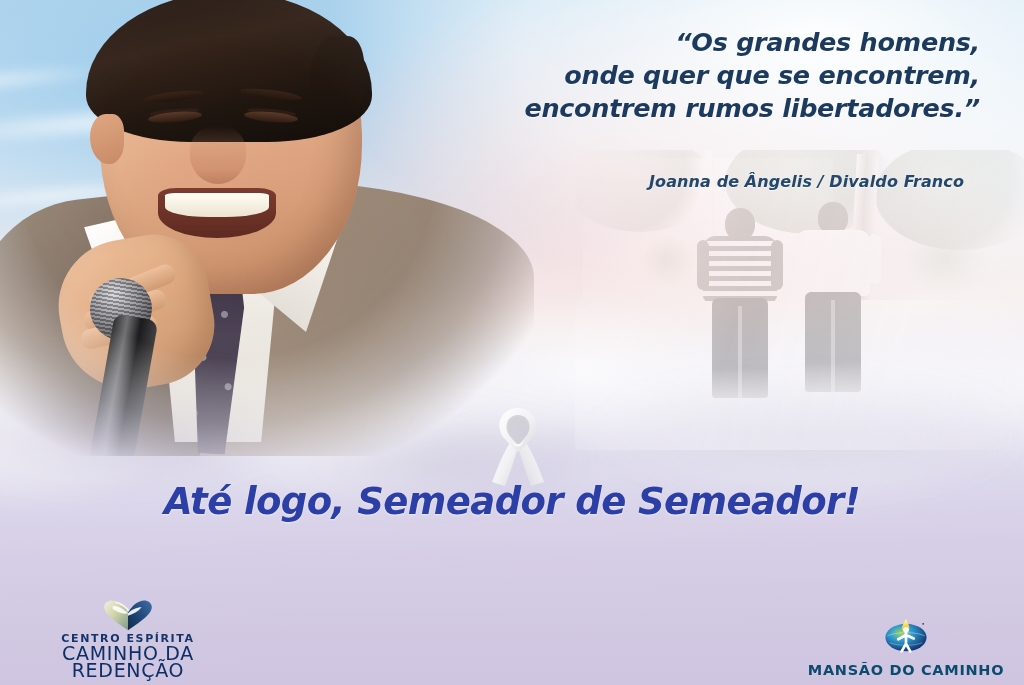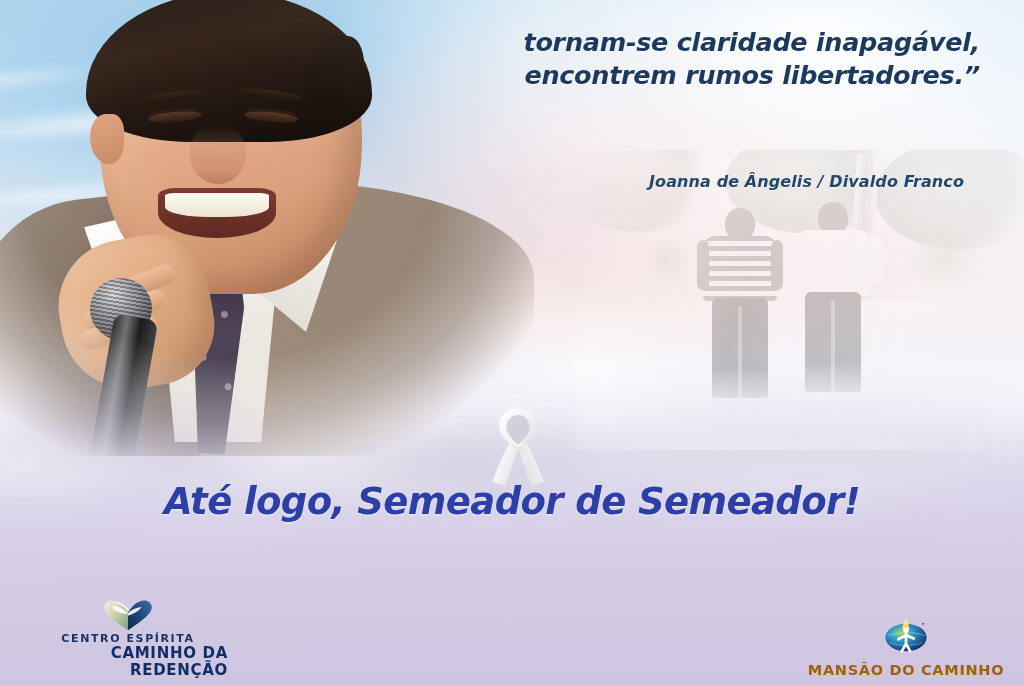--- a/index.html
+++ b/index.html
@@ -320,26 +320,26 @@
 
   
   .logo-left  { position:absolute; left:28px;  bottom:6px; width:200px; text-align:center; }
   .logo-right { position:absolute; right:8px;  bottom:6px; width:220px; text-align:center; }
   .logo-mark  { height:34px; display:flex; align-items:center; justify-content:center; }
   .logo-txt-1 {
     font-family:"DejaVu Sans", sans-serif; font-weight:bold;
     font-size:11px; letter-spacing:1.6px; color:#14356b; line-height:13px;
   }
   .logo-txt-2 {
-    font-family:"DejaVu Sans", sans-serif; font-weight:bold;
-    font-size:15px; letter-spacing:0.7px; color:#0e2f66; line-height:17px;text-align:right;
+    font-family:"DejaVu Sans", sans-serif; font-weight:normal;
+    font-size:19px; letter-spacing:0.7px; color:#0e2f66; line-height:17px;
   }
   .logo-txt-r {
     font-family:"DejaVu Sans", sans-serif; font-weight:bold;
-    font-size:14.5px; letter-spacing:0.7px; color:#a16207; line-height:17px;
+    font-size:14.5px; letter-spacing:0.7px; color:#0c4a6e; line-height:17px;
     margin-top:10px;
   }
 </style>
 </head>
 <body>
 
 <div class="poster">
 
   <div class="bg-base"></div>
   <div class="cloud-streaks"></div>
@@ -397,21 +397,22 @@
     </div>
     <div class="p-hand"></div>
     <div class="p-finger" style="left:104px; top:292px; width:92px; transform:rotate(-22deg);"></div>
     <div class="p-finger" style="left:100px; top:314px; width:86px; transform:rotate(-18deg);"></div>
     <div class="p-finger" style="left:98px;  top:336px; width:78px; transform:rotate(-14deg);"></div>
     <div class="p-mic-head"></div>
     <div class="p-mic-body"></div>
   </div>
 
   <div class="quote">
-    <span class="quote-line">tornam-se claridade inapagável,</span>
+    <span class="quote-line">“Os grandes homens,</span>
+    <span class="quote-line">onde quer que se encontrem,</span>
     <span class="quote-line">encontrem rumos libertadores.”</span>
   </div>
   <div class="quote-attr">Joanna de Ângelis / Divaldo Franco</div>
 
   <div class="ribbon">
     <svg viewBox="0 0 72 84" width="72" height="84" aria-hidden="true">
       <defs>
         <linearGradient id="rbA" x1="0" y1="0" x2="1" y2="1">
           <stop offset="0%" stop-color="#ffffff"></stop>
           <stop offset="55%" stop-color="#f2f2f4"></stop>

